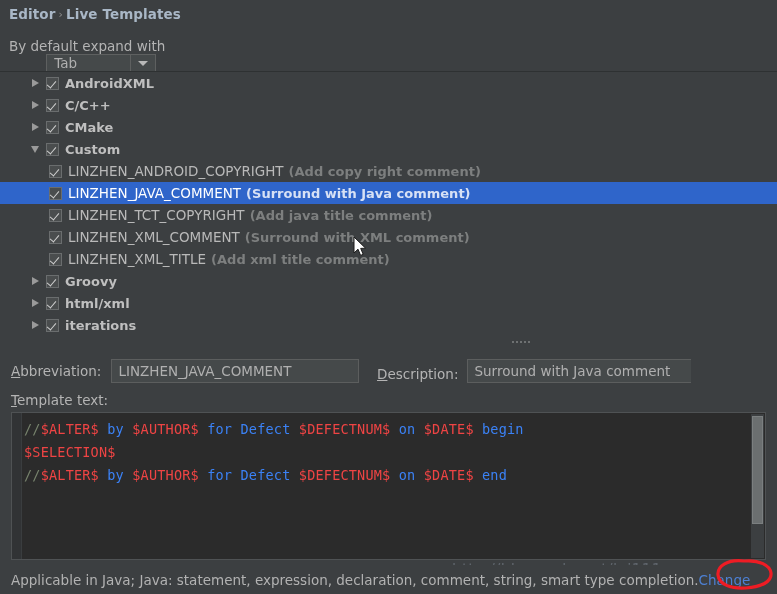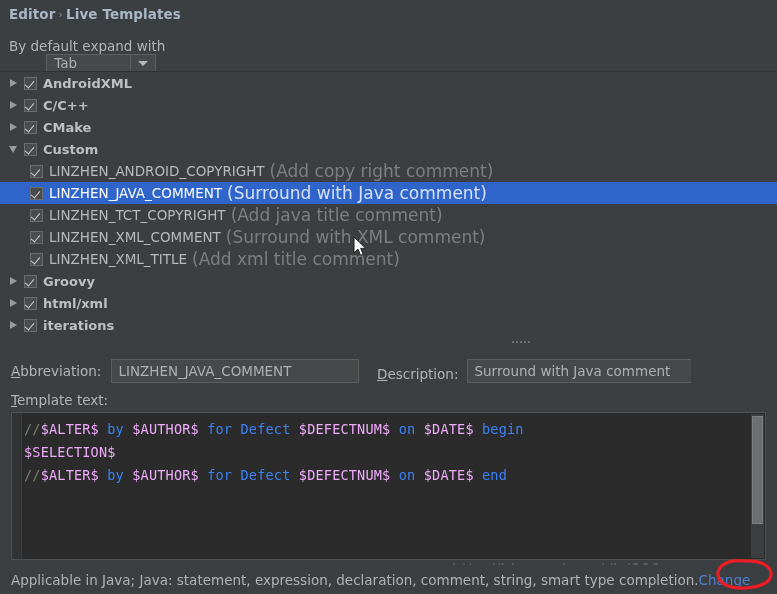--- a/index.html
+++ b/index.html
@@ -147,28 +147,29 @@
   .grouplabel {
     font-weight: bold;
     font-size: 13px;
     color: #bfbfbf;
   }
   .leafname {
     font-size: 13.5px;
     color: #b9b9b9;
   }
   .leafdesc {
-    font-size: 17px;
+    font-size: 13px;
     color: #7d7f7f;
     margin-left: 5px;
+    font-weight: bold;
   }
   .row.selected .leafname { color: #ffffff; }
   .row.selected .leafdesc { color: #d7e1f5; }
-  .indent-leaf { padding-left: 30px; }
-  .indent-group { padding-left: 2px; text-align: center; }
+  .indent-leaf { padding-left: 49px; }
+  .indent-group { padding-left: 24px; text-align: center; }
 
   
   #splitter {
     position: absolute;
     left: 0;
     top: 337px;
     width: 777px;
     height: 11px;
     background: #3c3f41;
   }
@@ -245,21 +246,21 @@
     left: 12px;
     top: 5px;
     right: 16px;
     font-family: "DejaVu Sans Mono", monospace;
     font-size: 13.5px;
     line-height: 23px;
     white-space: pre;
     letter-spacing: 0.2px;
   }
   .tok-comment { color: #77836d; }
-  .tok-var     { color: #f0abfc; }
+  .tok-var     { color: #ef4444; }
   .tok-plain   { color: #3b82f6; }
   #vscroll {
     position: absolute;
     right: 1px;
     top: 1px;
     width: 13px;
     bottom: 1px;
     background: #3c3f41;
   }
   #vscroll .thumb {

